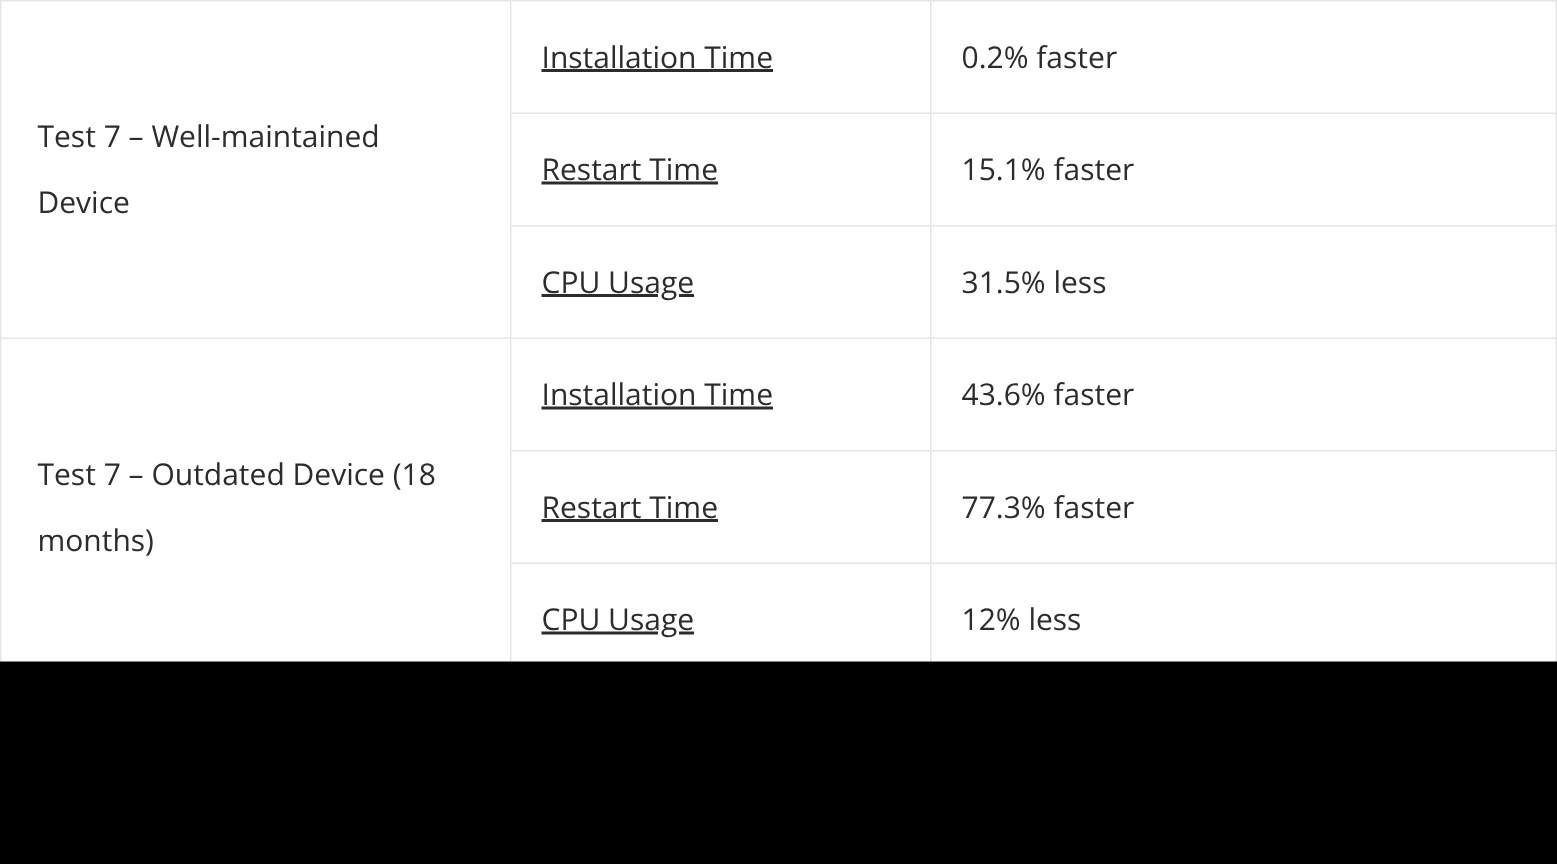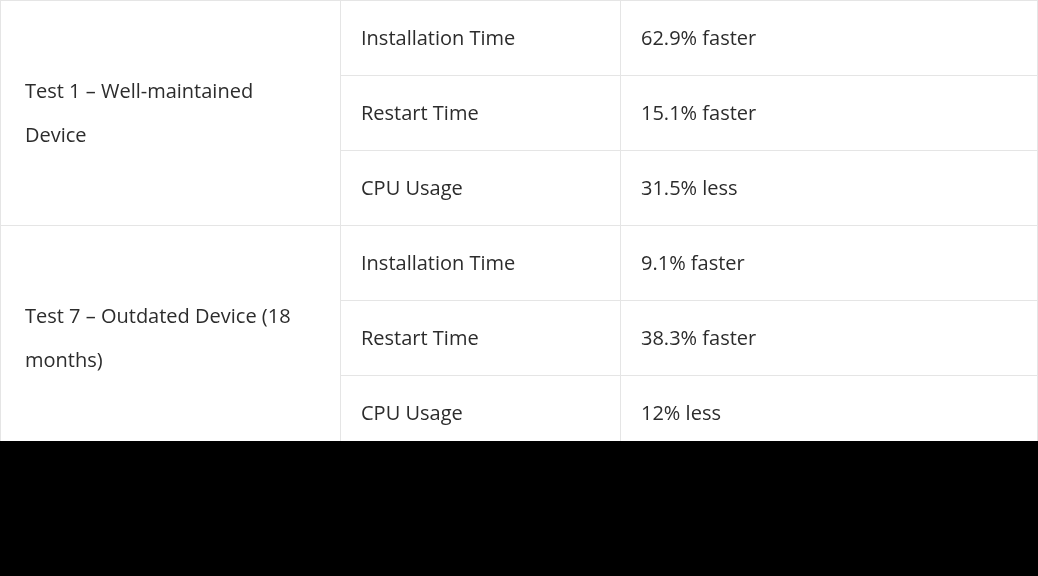--- a/index.html
+++ b/index.html
@@ -34,61 +34,62 @@
       color: #2c2c2c;
     }
     td.label-cell {
       width: 340px;
       padding-left: 24px;
       padding-right: 24px;
       line-height: 2.2;
     }
     td.metric-cell {
       width: 280px;
+      text-decoration: underline;
     }
     td.value-cell {
     }
     .black-bar {
       position: absolute;
       bottom: 0;
       left: 0;
       width: 100%;
       height: 135px;
       background: #000000;
     }
   </style>
 </head>
 <body>
 
 <div class="table-wrapper">
   <table>
     <tbody>
 
       <tr>
-        <td class="label-cell" rowspan="3">Test 1 – Well-maintained Device</td>
+        <td class="label-cell" rowspan="3">Test 7 – Well-maintained Device</td>
         <td class="metric-cell">Installation Time</td>
-        <td class="value-cell">62.9% faster</td>
+        <td class="value-cell">0.2% faster</td>
       </tr>
       <tr>
         <td class="metric-cell">Restart Time</td>
         <td class="value-cell">15.1% faster</td>
       </tr>
       <tr>
         <td class="metric-cell">CPU Usage</td>
         <td class="value-cell">31.5% less</td>
       </tr>
 
       <tr>
         <td class="label-cell" rowspan="3">Test 7 – Outdated Device (18 months)</td>
         <td class="metric-cell">Installation Time</td>
-        <td class="value-cell">9.1% faster</td>
+        <td class="value-cell">43.6% faster</td>
       </tr>
       <tr>
         <td class="metric-cell">Restart Time</td>
-        <td class="value-cell">38.3% faster</td>
+        <td class="value-cell">77.3% faster</td>
       </tr>
       <tr>
         <td class="metric-cell">CPU Usage</td>
         <td class="value-cell">12% less</td>
       </tr>
 
       <tr>
         <td class="label-cell"></td>
         <td class="metric-cell">Smaller Downloads</td>
         <td class="value-cell">Reduced by approx. 200 MB.</td>

